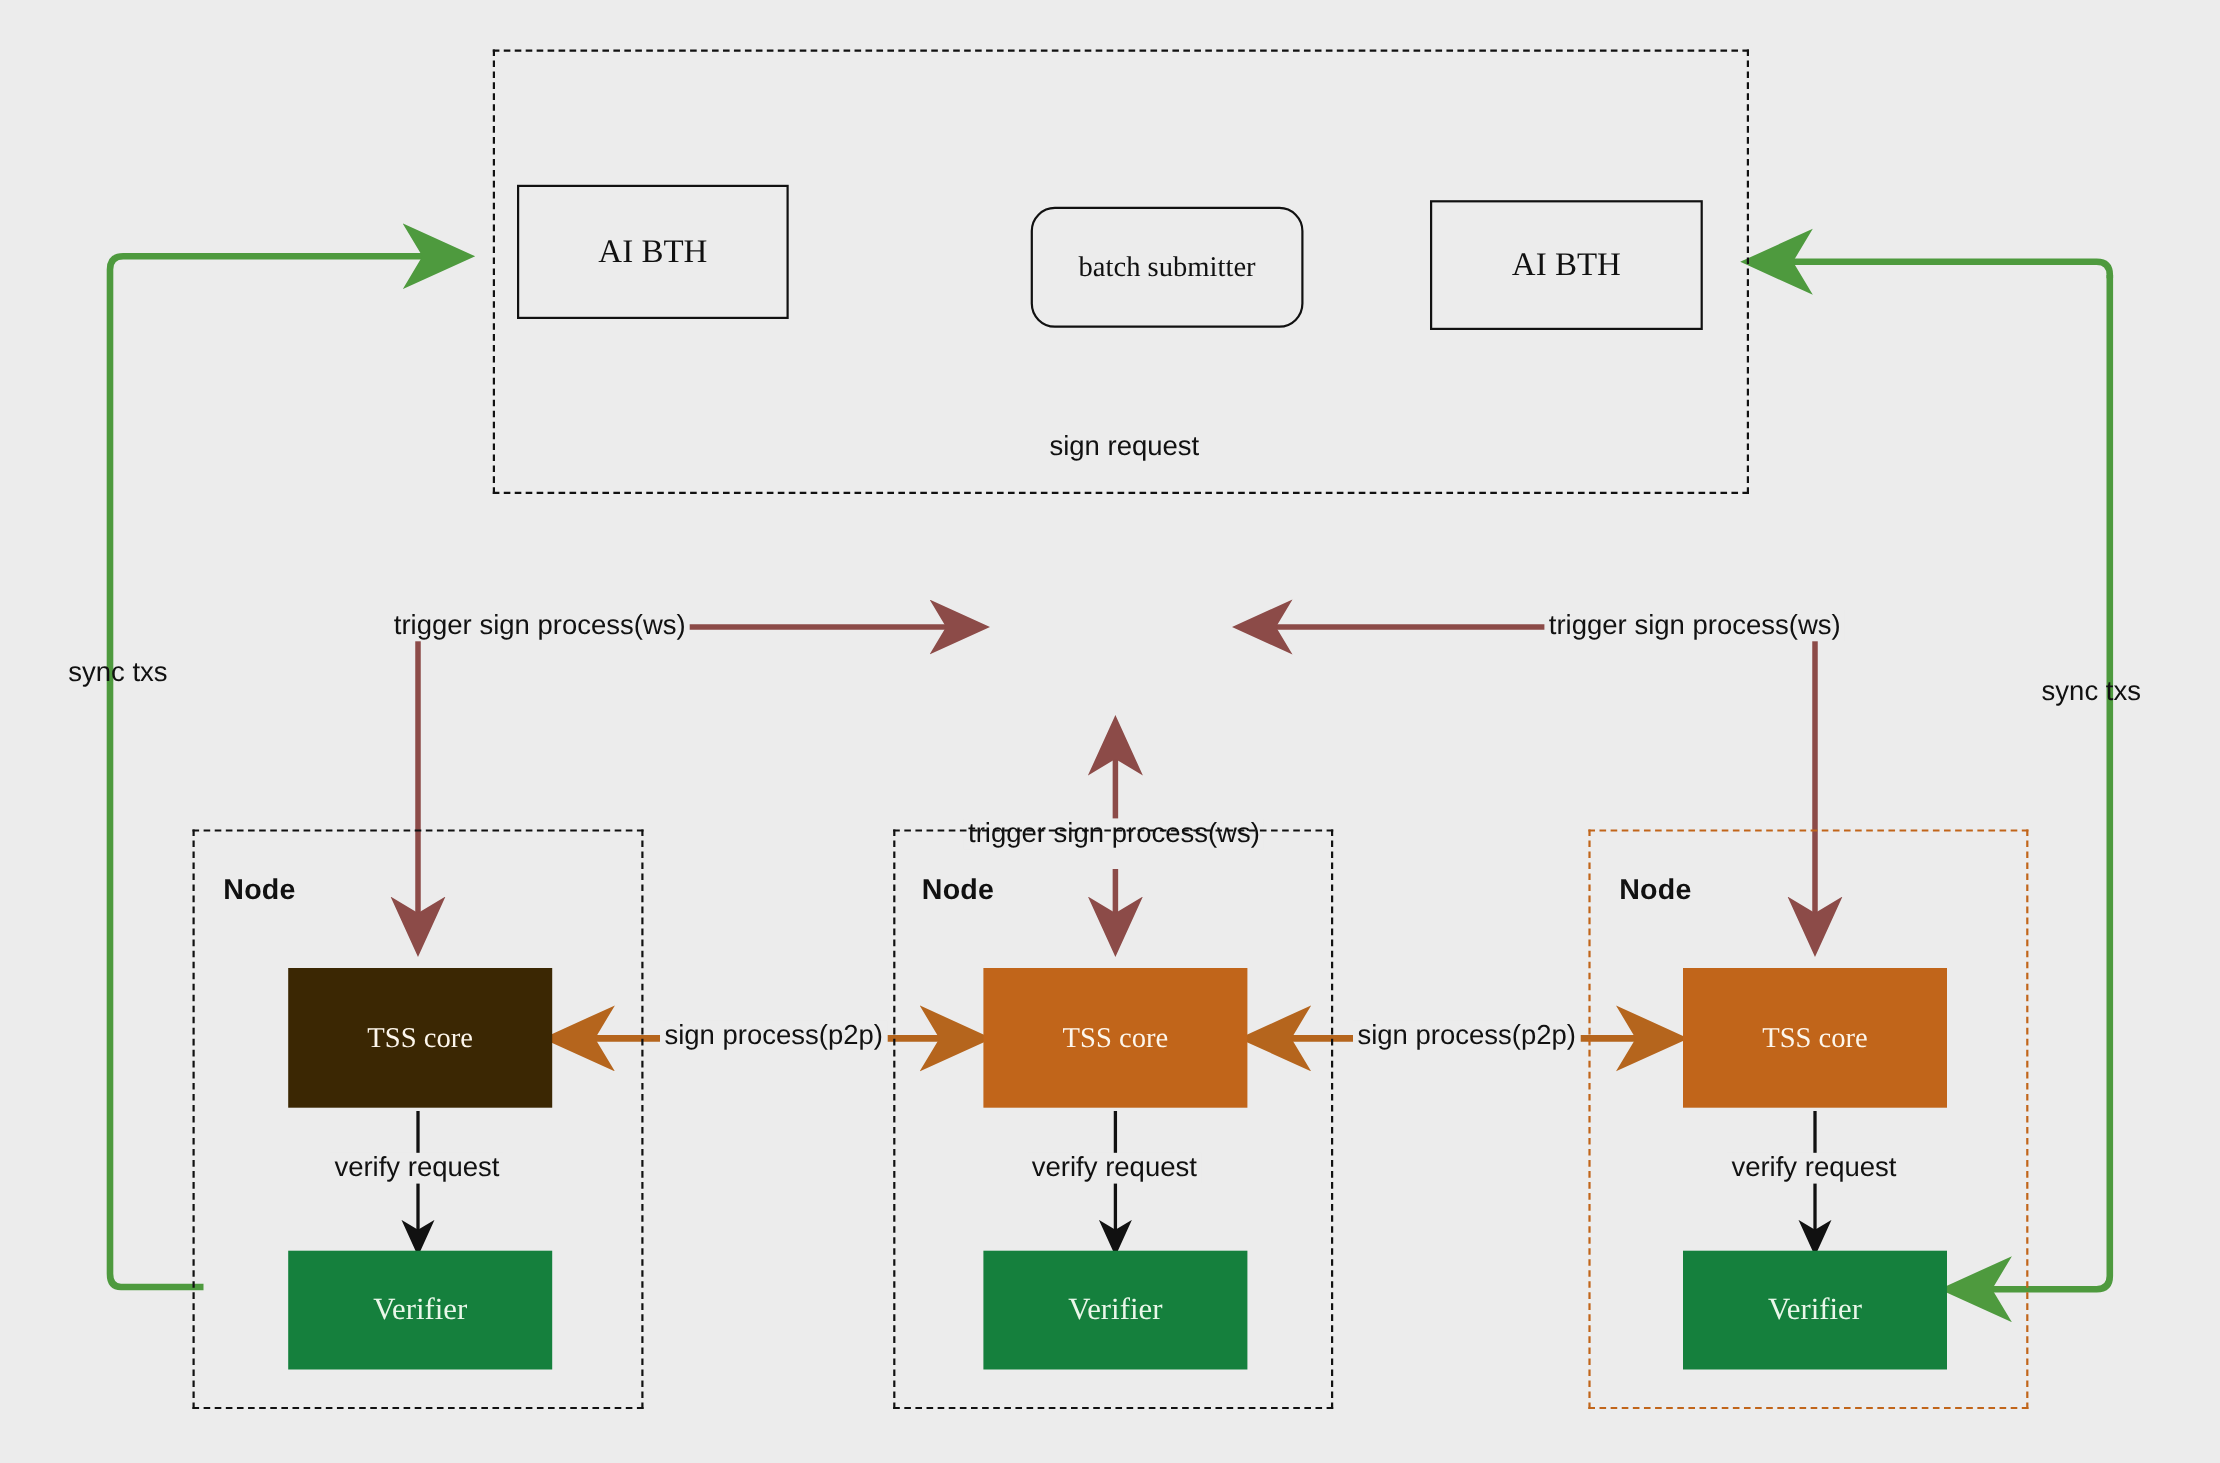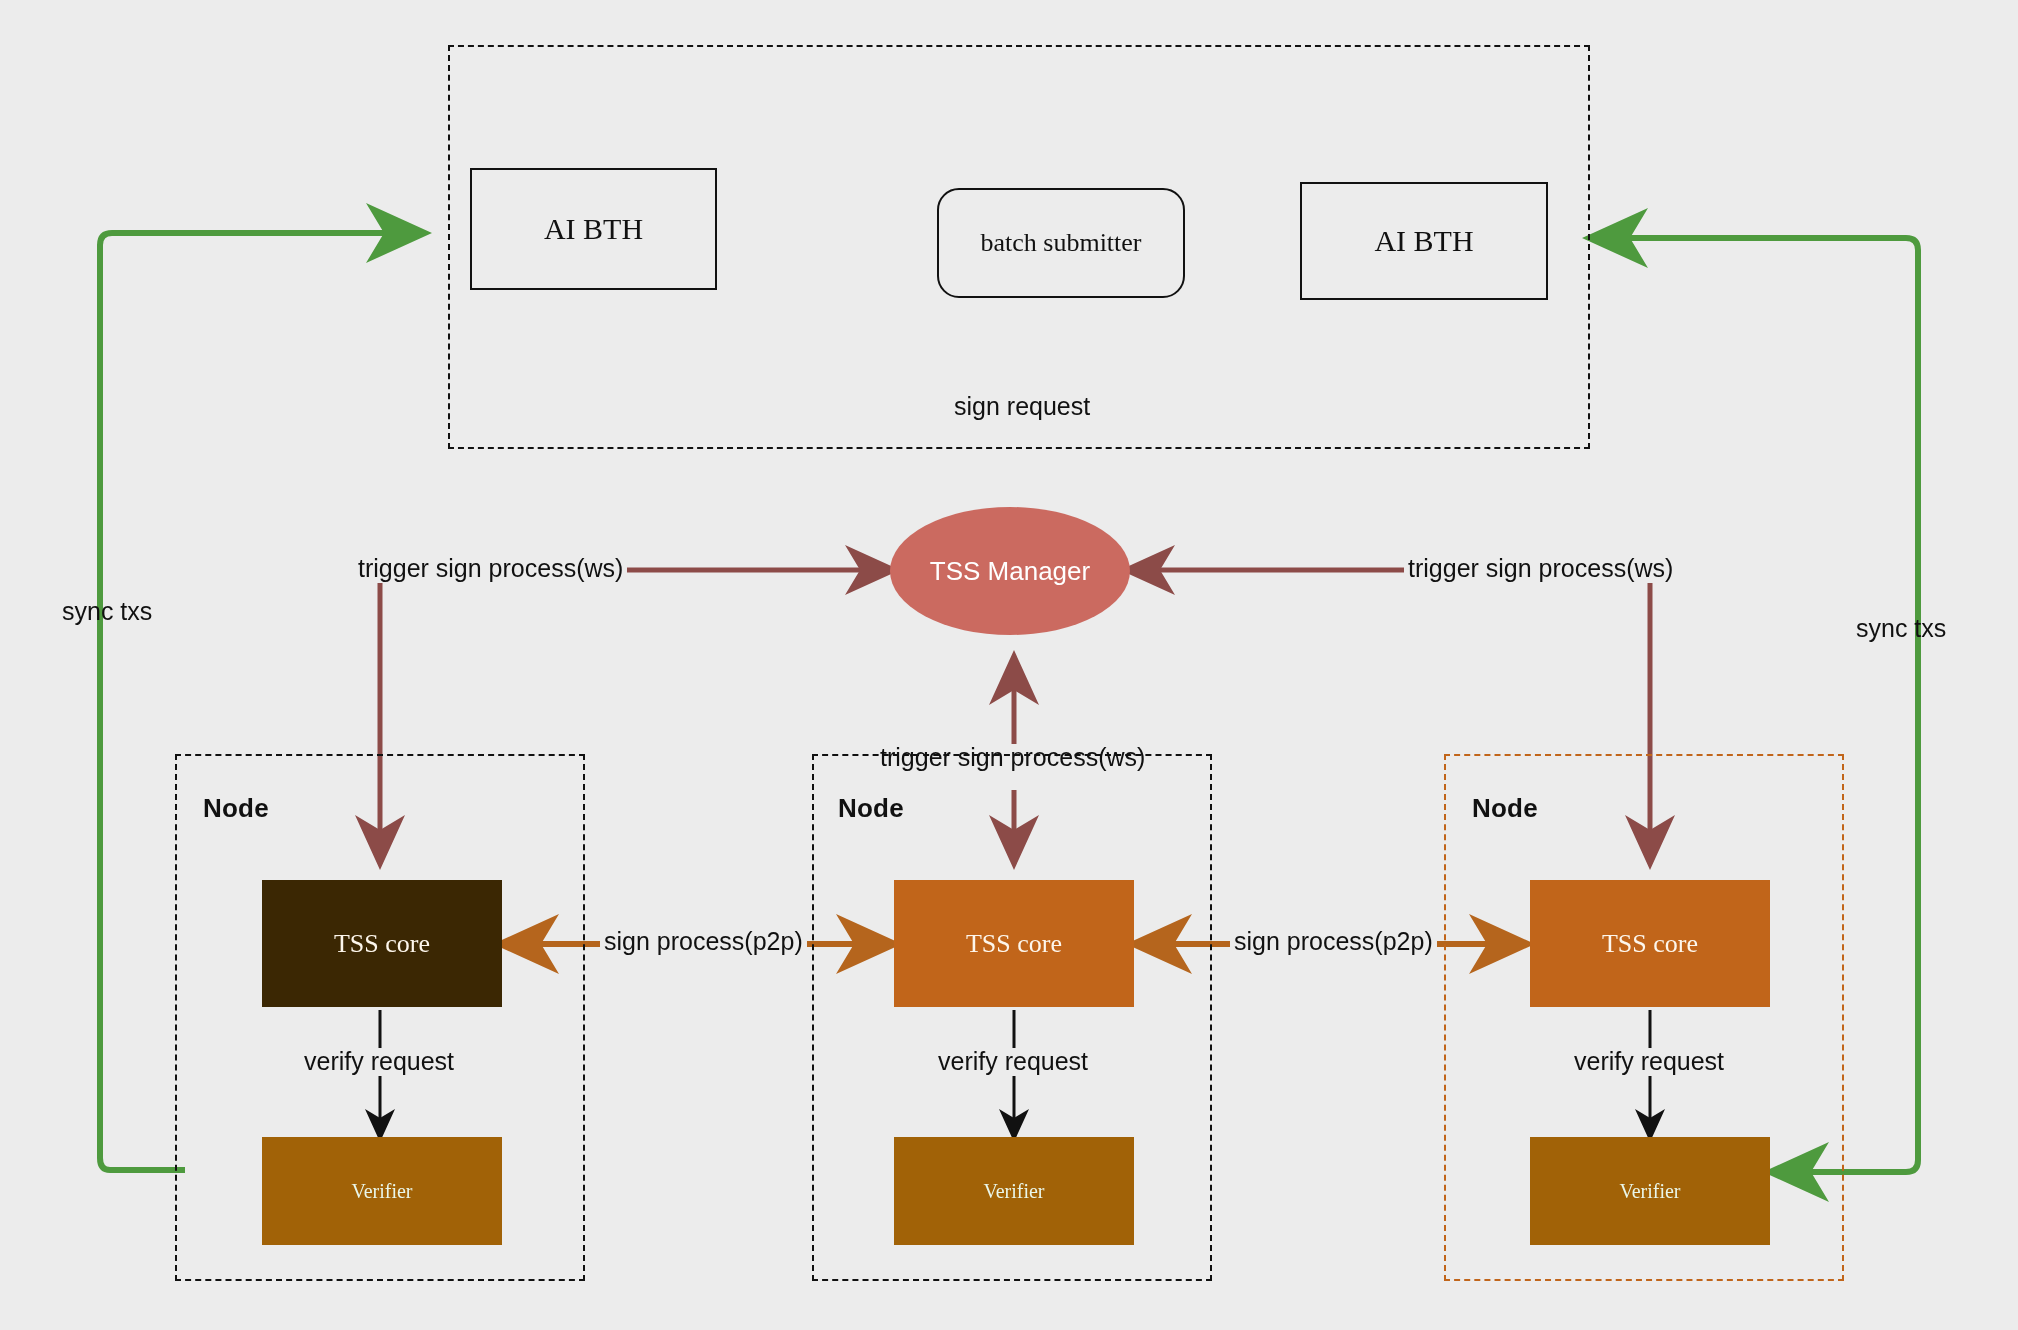--- a/index.html
+++ b/index.html
@@ -73,23 +73,23 @@
     font-size: 26px;
     color: #fdf6ec;
   }
   .rect-tss-orange {
     background: #C1651A;
     border: none;
     font-size: 26px;
     color: #fdf6ec;
   }
   .rect-verifier {
-    background: #a16207;
+    background: #15803d;
     border: none;
-    font-size: 20px;
+    font-size: 28px;
     color: #eaf7ea;
   }
   .ellipse-mgr {
     position: absolute;
     box-sizing: border-box;
     background: #CB6A60;
     border-radius: 50%;
     display: flex;
     align-items: center;
     justify-content: center;
@@ -184,23 +184,20 @@
   </div>
 
   <div class="rect-box rect-plain" style="left:1300px; top:182px; width:248px; height:118px;">
     <span>AI BTH</span>
   </div>
 
   <div class="edge-label nobg" style="left:950px; top:393px;">
     <span>sign request</span>
   </div>
 
-  <div class="ellipse-mgr" style="left:890px; top:507px; width:240px; height:128px;">
-    <span>TSS Manager</span>
-  </div>
 
   <div class="edge-label" style="left:354px; top:555px;">
     <span>trigger sign process(ws)</span>
   </div>
 
   <div class="edge-label" style="left:1404px; top:555px;">
     <span>trigger sign process(ws)</span>
   </div>
 
   <div class="edge-label" style="left:876px; top:744px;">

